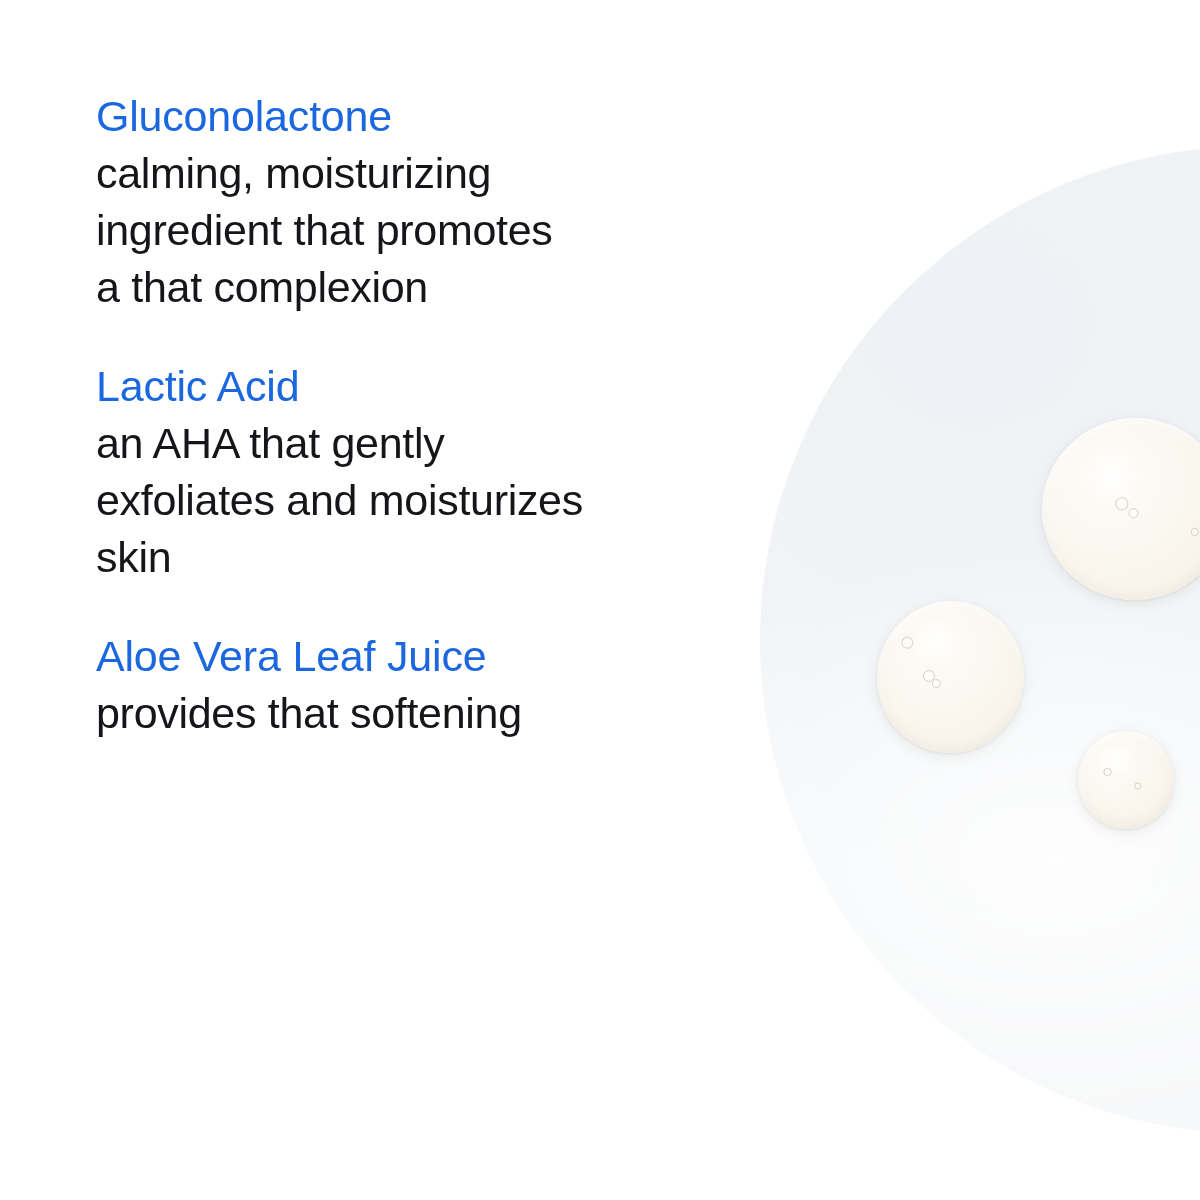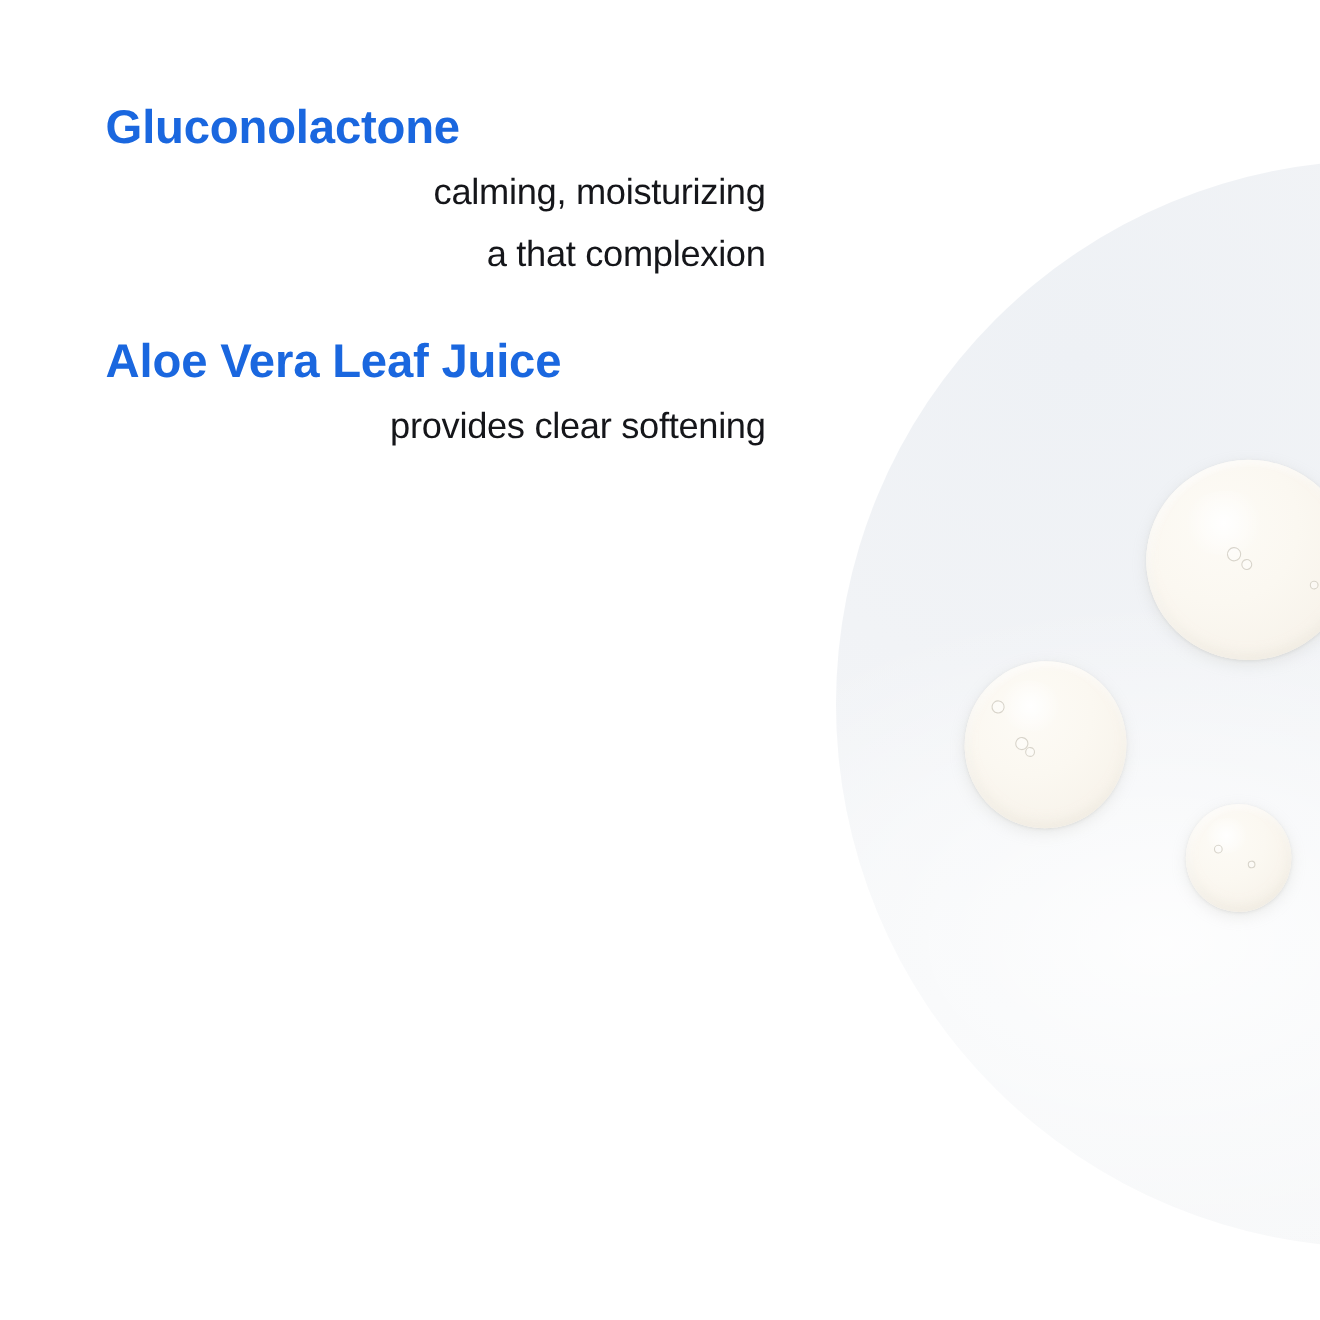--- a/index.html
+++ b/index.html
@@ -216,34 +216,33 @@
     margin-bottom: 42px;
   }
   .ingredient-block:last-child {
     margin-bottom: 0;
   }
 
   .ingredient-name {
     font-family: "Liberation Sans", sans-serif;
     font-size: 43px;
     line-height: 57px;
-    font-weight: 700;
+    font-weight: 400;
     color: #1a67df;
     letter-spacing: -0.2px;
     white-space: nowrap;
   }
 
   .ingredient-desc {
     font-family: "Liberation Sans", sans-serif;
-    font-size: 33px;
+    font-size: 43px;
     line-height: 57px;
     font-weight: 400;
     color: #15161a;
     letter-spacing: -0.3px;
-    text-align: right;
   }
   .ingredient-desc .ln {
     display: block;
     white-space: nowrap;
   }
 </style>
 </head>
 <body>
 
 <div id="canvas">
@@ -284,27 +283,36 @@
     </div>
 
   </div>
 
   <div class="text-column">
 
     <div class="ingredient-block">
       <div class="ingredient-name">Gluconolactone</div>
       <div class="ingredient-desc">
         <span class="ln">calming, moisturizing</span>
+        <span class="ln">ingredient that promotes</span>
         <span class="ln">a that complexion</span>
       </div>
     </div>
 
+    <div class="ingredient-block">
+      <div class="ingredient-name">Lactic Acid</div>
+      <div class="ingredient-desc">
+        <span class="ln">an AHA that gently</span>
+        <span class="ln">exfoliates and moisturizes</span>
+        <span class="ln">skin</span>
+      </div>
+    </div>
 
     <div class="ingredient-block">
       <div class="ingredient-name">Aloe Vera Leaf Juice</div>
       <div class="ingredient-desc">
-        <span class="ln">provides clear softening</span>
+        <span class="ln">provides that softening</span>
       </div>
     </div>
 
   </div>
 
 </div>
 
 </body></html>

